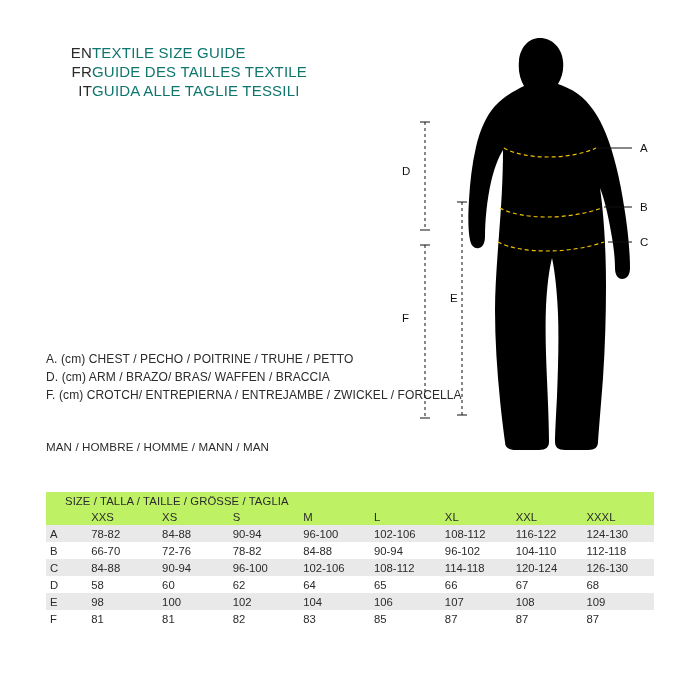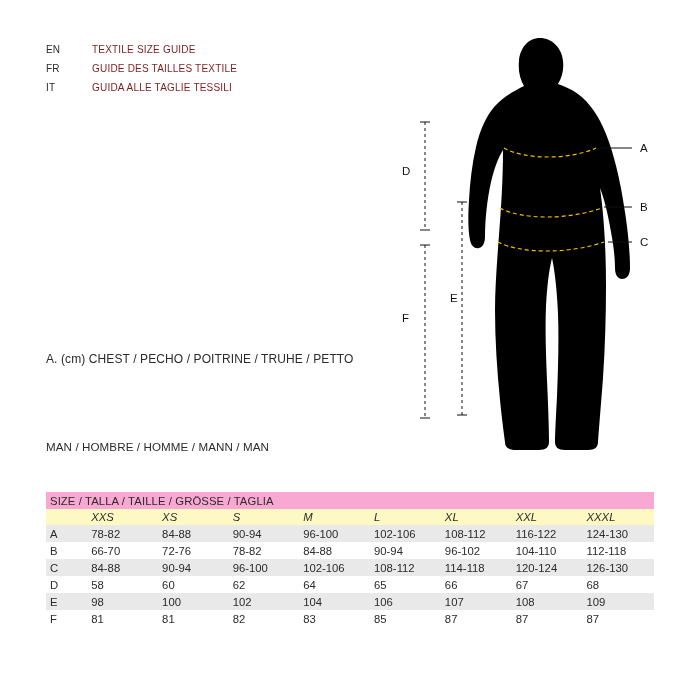--- a/index.html
+++ b/index.html
@@ -26,30 +26,31 @@
   .lang-block {
     position: absolute;
     left: 46px;
     top: 44px;
     width: 330px;
   }
   .lang-row {
     display: flex;
     align-items: baseline;
     height: 19px;
-    font-size: 10px;
+    font-size: 15px;
     letter-spacing: 0.2px;
+    text-align: right;
   }
   .lang-code {
     width: 46px;
     flex: 0 0 46px;
     color: #2b2b2b;
   }
   .lang-label {
-    color: #7f1d1d;
+    color: #0f766e;
   }
 
   
   .legend-block {
     position: absolute;
     left: 46px;
     top: 350px;
     width: 420px;
   }
   .legend-row {
@@ -92,31 +93,30 @@
     font-size: 11.3px;
     color: #2b2b2b;
   }
   table td, table th {
     padding: 0;
     height: 16px;
     text-align: left;
     font-weight: normal;
   }
   .row-title td {
-    background: #f9a8d4;
+    background: #bef264;
     height: 17px;
-    padding-left: 4px;
+    padding-left: 19px;
     font-size: 11.3px;
     letter-spacing: 0.1px;
   }
   .row-head td {
-    background: #fef9c3;
+    background: #bef264;
     height: 16px;
     padding-left: 4px;
-    font-style: italic;
   }
   .row-shade td { background: #e9e9e9; }
   .row-plain td { background: #ffffff; }
   tbody tr td { padding-left: 4px; height: 17px; }
   td.c0 { width: 40px; }
   td.c1, td.c2, td.c3, td.c4, td.c5, td.c6, td.c7, td.c8 { width: 71px; }
 </style>
 </head>
 <body>
 
@@ -132,20 +132,22 @@
       <span class="lang-label">GUIDE DES TAILLES TEXTILE</span>
     </div>
     <div class="lang-row">
       <span class="lang-code">IT</span>
       <span class="lang-label">GUIDA ALLE TAGLIE TESSILI</span>
     </div>
   </div>
 
   <div class="legend-block">
     <div class="legend-row">A. (cm) CHEST / PECHO / POITRINE / TRUHE / PETTO</div>
+    <div class="legend-row">D. (cm) ARM / BRAZO/ BRAS/ WAFFEN / BRACCIA</div>
+    <div class="legend-row">F. (cm) CROTCH/ ENTREPIERNA / ENTREJAMBE / ZWICKEL / FORCELLA</div>
   </div>
 
   <div class="gender-row">MAN / HOMBRE / HOMME / MANN / MAN</div>
 
   <div class="figure">
     <svg width="280" height="430" viewBox="0 0 280 430" xmlns="http://www.w3.org/2000/svg">
 
       <g fill="#000000">
         <path d="M140,8
                  C128,8 120,18 119,31

